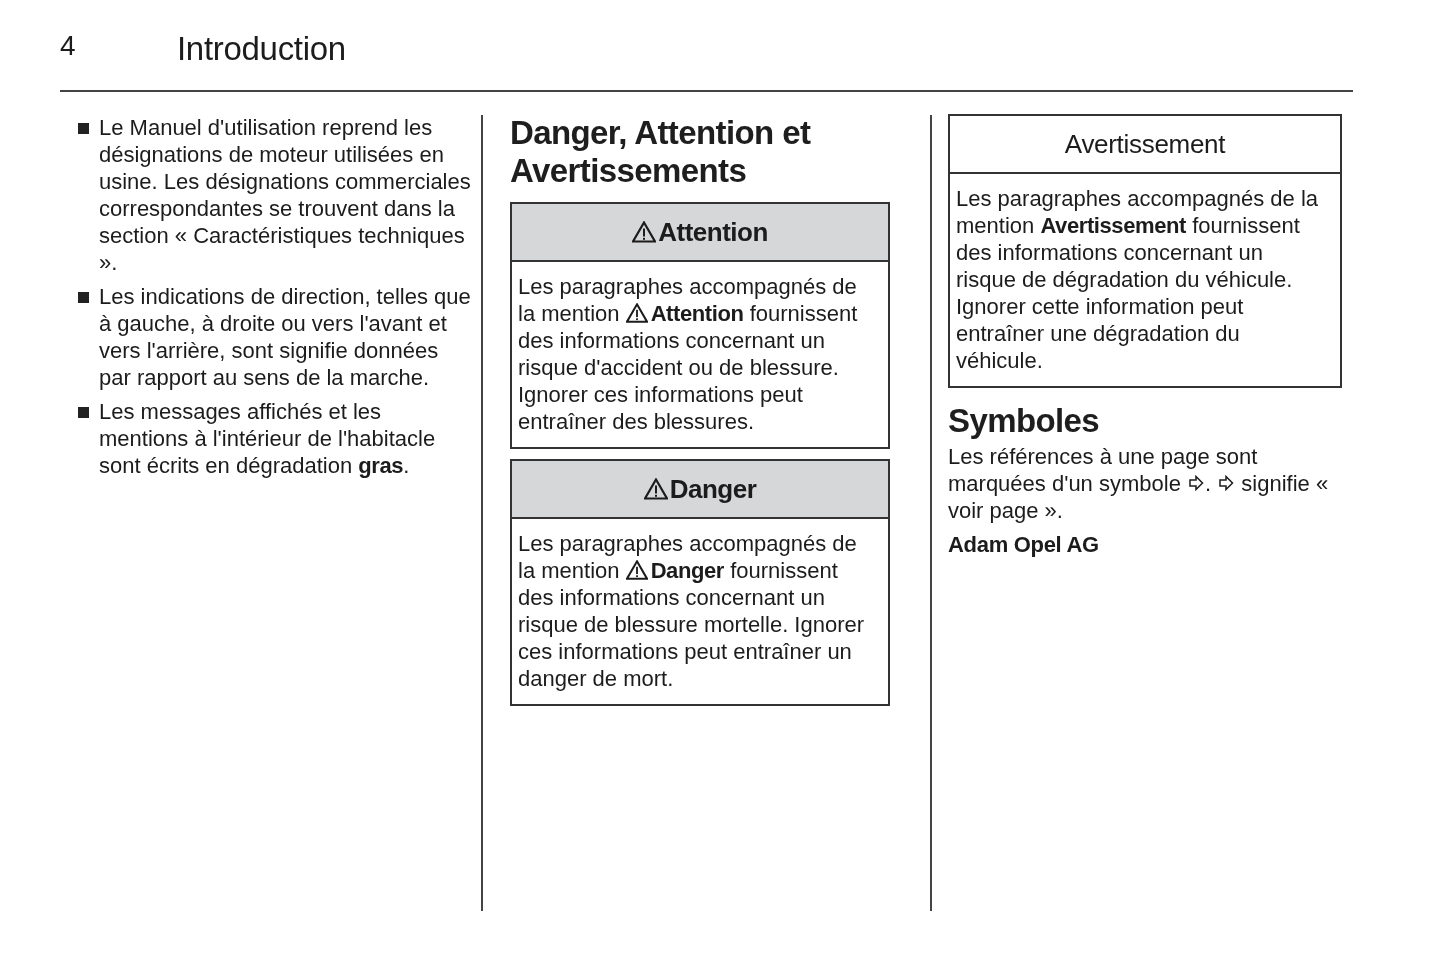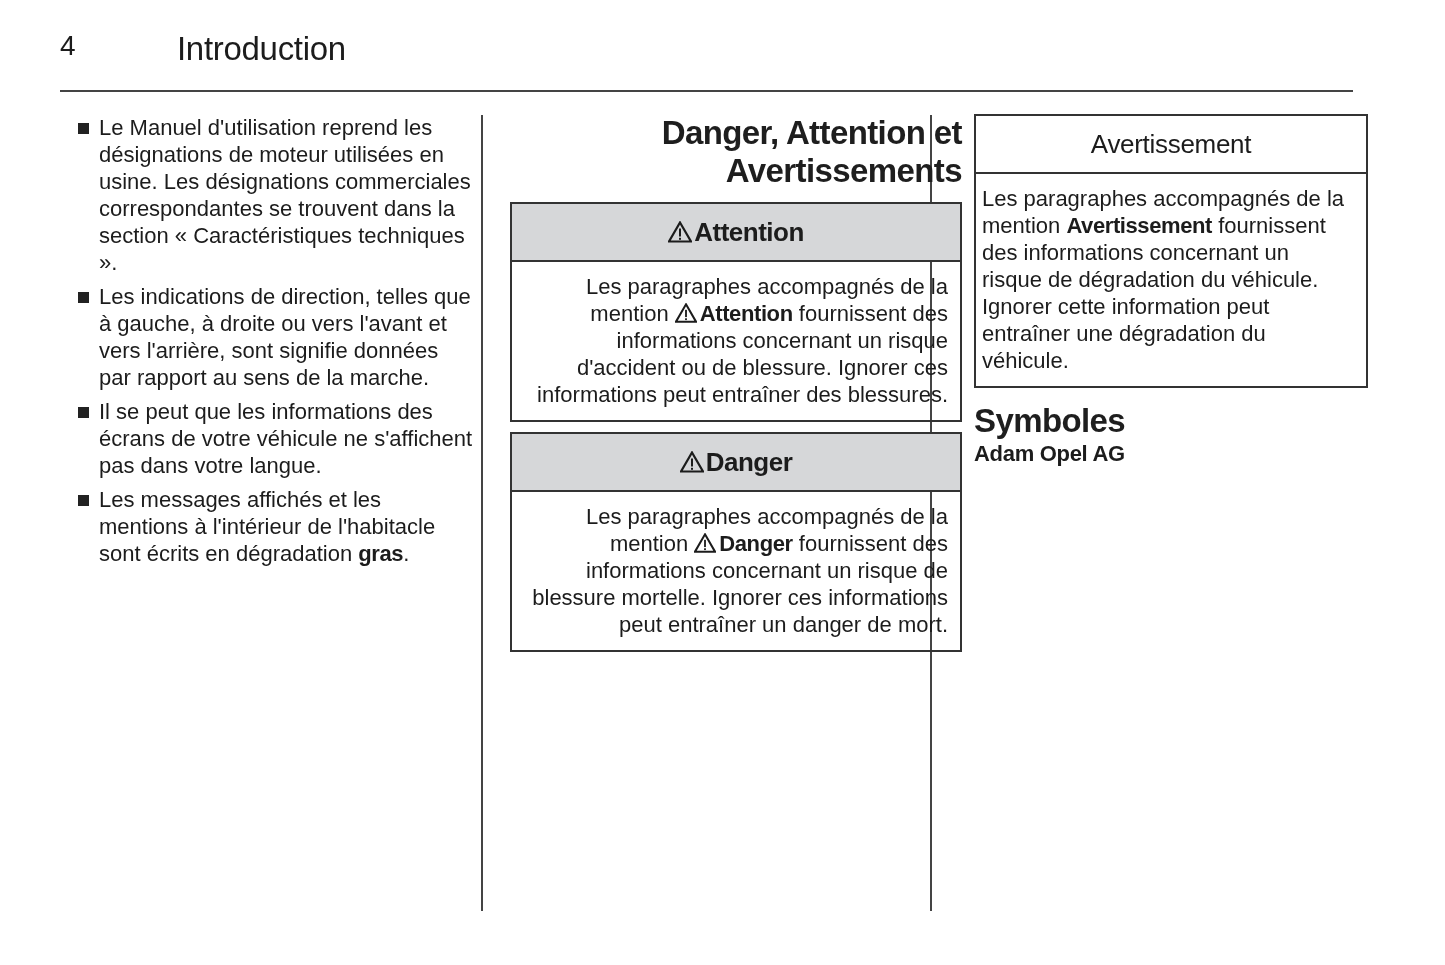--- a/index.html
+++ b/index.html
@@ -6,22 +6,22 @@
   body {
     width: 1445px; height: 965px; position: relative; overflow: hidden;
     font-family: "Liberation Sans", sans-serif; color: #1c1c1c;
   }
   .page-number { position: absolute; left: 60px; top: 30px; font-size: 28px; }
   .running-title { position: absolute; left: 177px; top: 30px; font-size: 33px; letter-spacing: -0.3px; }
   .header-rule { position: absolute; left: 60px; top: 90px; width: 1293px; height: 2px; background: #444; }
   .col-divider { position: absolute; top: 115px; width: 2px; height: 796px; background: #444; }
   .col { position: absolute; top: 114px; font-size: 22px; line-height: 27px; }
   .col1 { left: 76px; width: 400px; }
-  .col2 { left: 510px; width: 452px; text-align: right; }
-  .col3 { left: 974px; width: 394px; }
+  .col2 { left: 510px; width: 380px; }
+  .col3 { left: 948px; width: 394px; }
   ul.bullets { list-style: none; margin: 0; padding: 0; }
   ul.bullets li { position: relative; padding-left: 23px; margin-bottom: 7px; }
   ul.bullets li .bullet { position: absolute; left: 2px; top: 9px; width: 11px; height: 11px; background: #222; }
   b { font-weight: bold; letter-spacing: -0.4px; }
   h2.section { font-size: 33px; line-height: 38px; font-weight: bold; margin: 0; letter-spacing: -0.6px; color: #1e1e1e; }
   .notice { border: 2px solid #333; margin-top: 10px; }
   .notice .head {
     background: #d6d7d9; border-bottom: 2px solid #333; height: 56px;
     display: flex; align-items: center; justify-content: center;
     font-size: 26px; font-weight: bold; letter-spacing: -0.5px;
@@ -62,24 +62,20 @@
     <li>
       <span class="bullet"></span>
       <span>Le Manuel d'utilisation reprend les désignations de moteur utilisées en usine. Les désignations commerciales correspondantes se trouvent dans la section « Caractéristiques techniques ».</span>
     </li>
     <li>
       <span class="bullet"></span>
       <span>Les indications de direction, telles que à gauche, à droite ou vers l'avant et vers l'arrière, sont signifie données par rapport au sens de la marche.</span>
     </li>
     <li>
       <span class="bullet"></span>
-      <span>Il se peut que les informations des écrans de votre véhicule ne s'affichent pas dans votre langue.</span>
-    </li>
-    <li>
-      <span class="bullet"></span>
       <span>Les messages affichés et les mentions à l'intérieur de l'habitacle sont écrits en dégradation </span><b>gras</b><span>.</span>
     </li>
   </ul>
 </div>
 
 <div class="col col2">
   <h2 class="section">Danger, Attention et Avertissements</h2>
 
   <div class="notice" style="margin-top:12px;">
     <div class="head">
@@ -114,14 +110,21 @@
   <div class="notice plain" style="margin-top:0;">
     <div class="head" style="font-weight:normal; letter-spacing:-0.3px;">
       <span>Avertissement</span>
     </div>
     <div class="body">
       <span>Les paragraphes accompagnés de la mention </span><b>Avertissement</b><span> fournissent des informations concernant un risque de dégradation du véhicule. Ignorer cette information peut entraîner une dégradation du véhicule.</span>
     </div>
   </div>
 
   <h2 class="section" style="margin-top:14px;">Symboles</h2>
+  <p style="margin-top:3px;">
+    <span>Les références à une page sont marquées d'un symbole </span><svg class="arrow-sym">
+        <use href="#arr"></use>
+      </svg><span>. </span><svg class="arrow-sym">
+        <use href="#arr"></use>
+      </svg><span> signifie « voir page ».</span>
+  </p>
   <p class="signature">Adam Opel AG</p>
 </div>
 
 </body></html>

